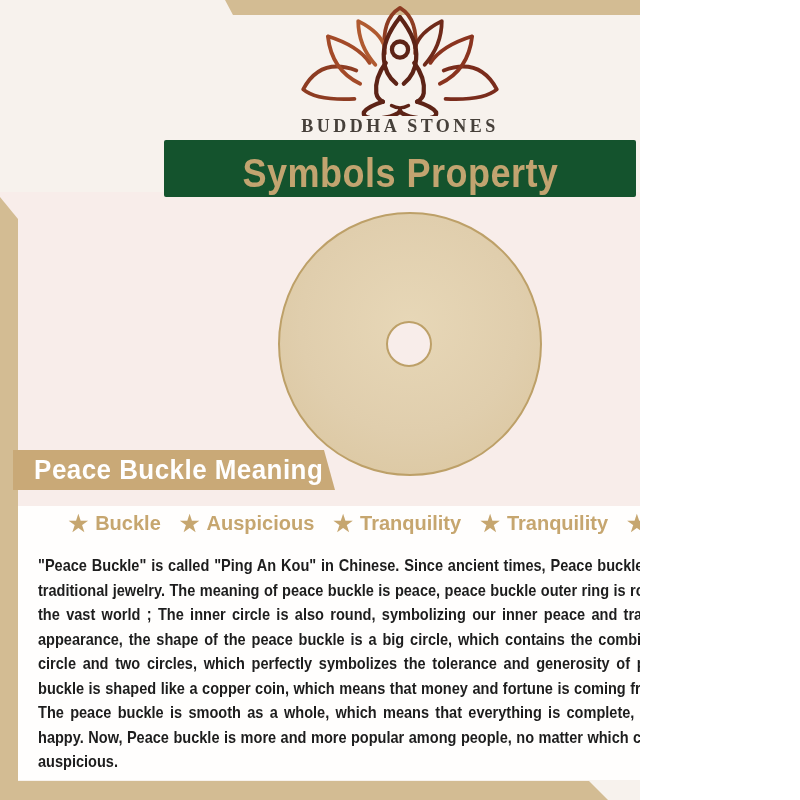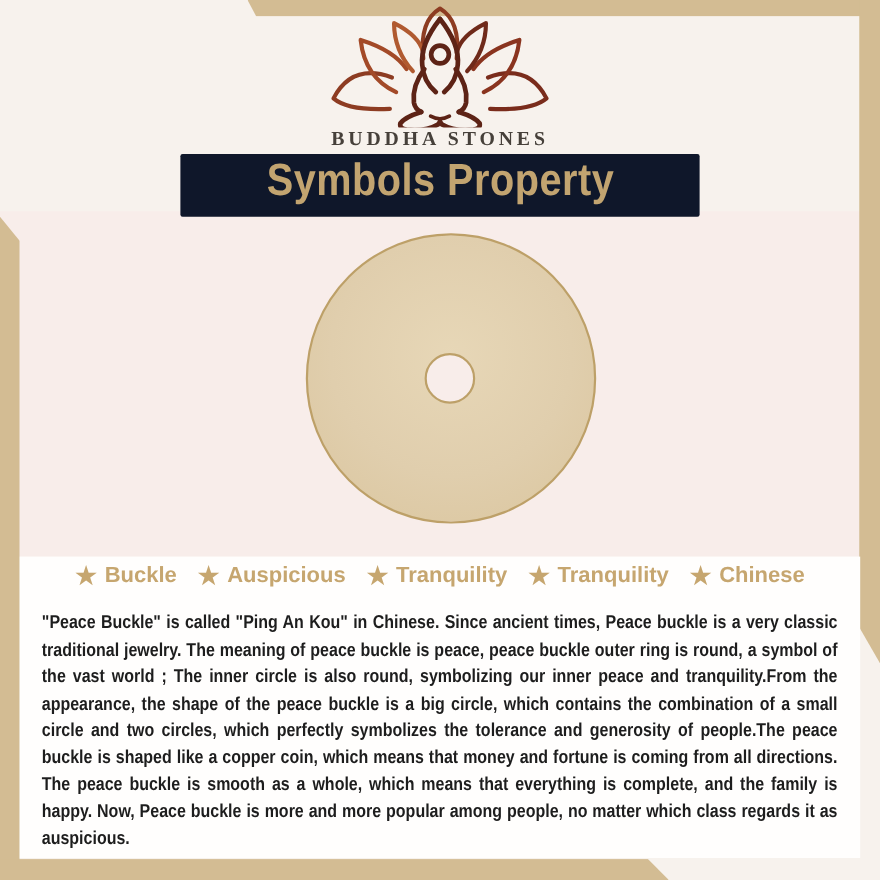--- a/index.html
+++ b/index.html
@@ -1,17 +1,17 @@
 <!DOCTYPE html>
 <html><head>
 <meta charset="utf-8">
 <style>
   html,body{margin:0;padding:0;}
   body{font-family:"Liberation Sans",sans-serif;}
-  .page{position:relative;width:800px;height:800px;background:#f7f2ed;overflow:hidden;}
+  .page{position:relative;width:640px;height:800px;background:#f7f2ed;overflow:hidden;}
 
   
   .strip{position:absolute;background:#d3bc93;}
   .strip-top{left:225px;top:0;width:575px;height:15px;
     clip-path:polygon(0 0,100% 0,100% 100%,8px 100%);}
   .strip-right{left:781px;top:0;width:19px;height:603px;
     clip-path:polygon(0 0,100% 0,100% 100%,0 calc(100% - 33px));}
   .strip-left{left:0;top:197px;width:18px;height:603px;
     clip-path:polygon(0 0,100% 22px,100% 100%,0 100%);}
   .strip-bottom{left:0;top:781px;width:608px;height:19px;
@@ -22,21 +22,21 @@
   .panel-white{position:absolute;left:18px;top:506px;width:764px;height:274px;background:#fffefd;}
 
   
   .logo-wrap{position:absolute;left:295px;top:4px;width:210px;height:112px;}
   .brand-name{position:absolute;left:0;top:116px;width:800px;text-align:center;
     font-family:"Liberation Serif",serif;font-size:18px;font-weight:600;
     letter-spacing:3.5px;color:#46403a;}
 
   
   .title-band{position:absolute;left:164px;top:140px;width:472px;height:57px;
-    background:#0f172a;border-radius:2px;display:flex;align-items:flex-start;justify-content:center;}
+    background:#14532d;border-radius:2px;display:flex;align-items:flex-end;justify-content:center;}
   .page-title{font-size:41px;font-weight:bold;color:#c2a470;white-space:nowrap;
     transform:scaleX(0.88);letter-spacing:0.5px;}
 
   
   .disc{position:absolute;left:278px;top:212px;width:264px;height:264px;border-radius:50%;
     background:radial-gradient(circle at 50% 42%,#e7d7b7 0%,#e0cead 55%,#dac59d 100%);
     border:2px solid #bda068;box-sizing:border-box;}
   .disc-hole{position:absolute;left:386px;top:321px;width:46px;height:46px;border-radius:50%;
     background:#f8edea;border:2px solid #bda068;box-sizing:border-box;}
 
@@ -99,20 +99,23 @@
         <path class="ln" d="M101,107 Q110,112 119,107" stroke-width="3.5"></path>
       </g>
     </svg>
   </div>
   <div class="brand-name">BUDDHA STONES</div>
 
   <div class="title-band">
     <div class="page-title">Symbols Property</div>
   </div>
 
+  <div class="banner">
+    <span class="banner-label">Peace Buckle Meaning</span>
+  </div>
 
   <div class="panel-white">
 
     <div class="symbols-row">
       <span class="symbol-item">
         <span class="star-icon">★</span>
         <span>Buckle</span>
       </span>
       <span class="symbol-item">
         <span class="star-icon">★</span>

